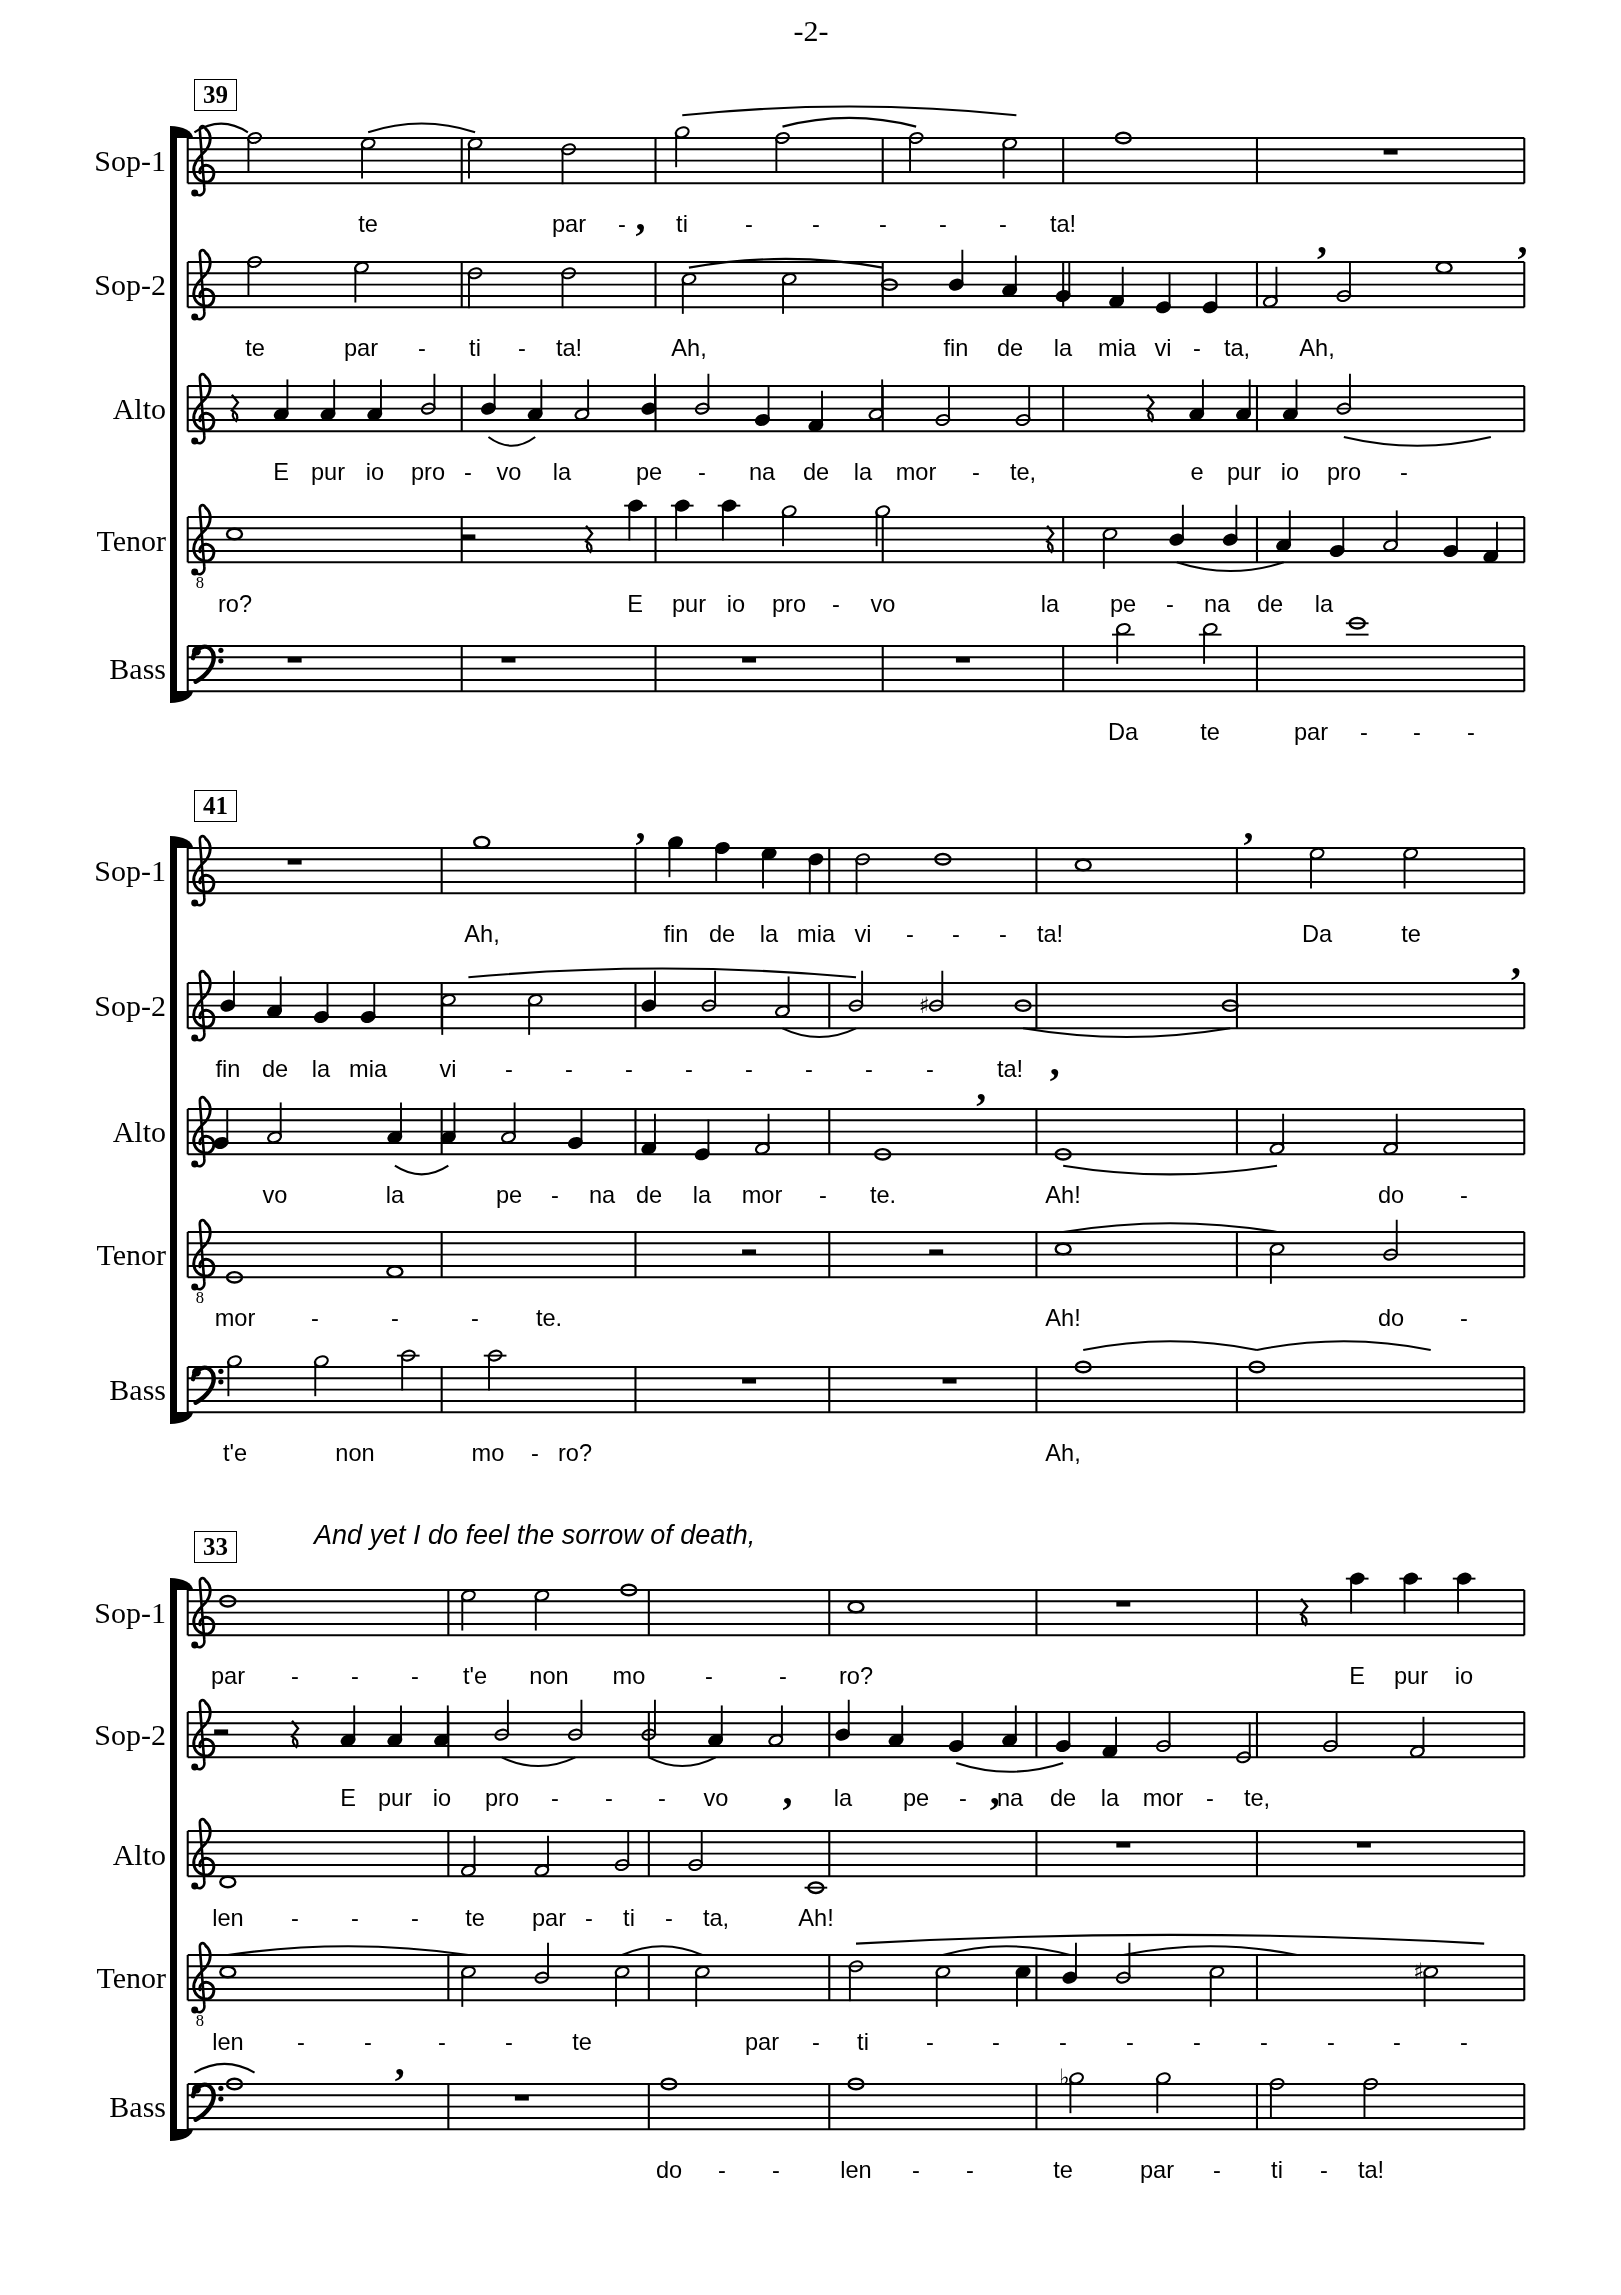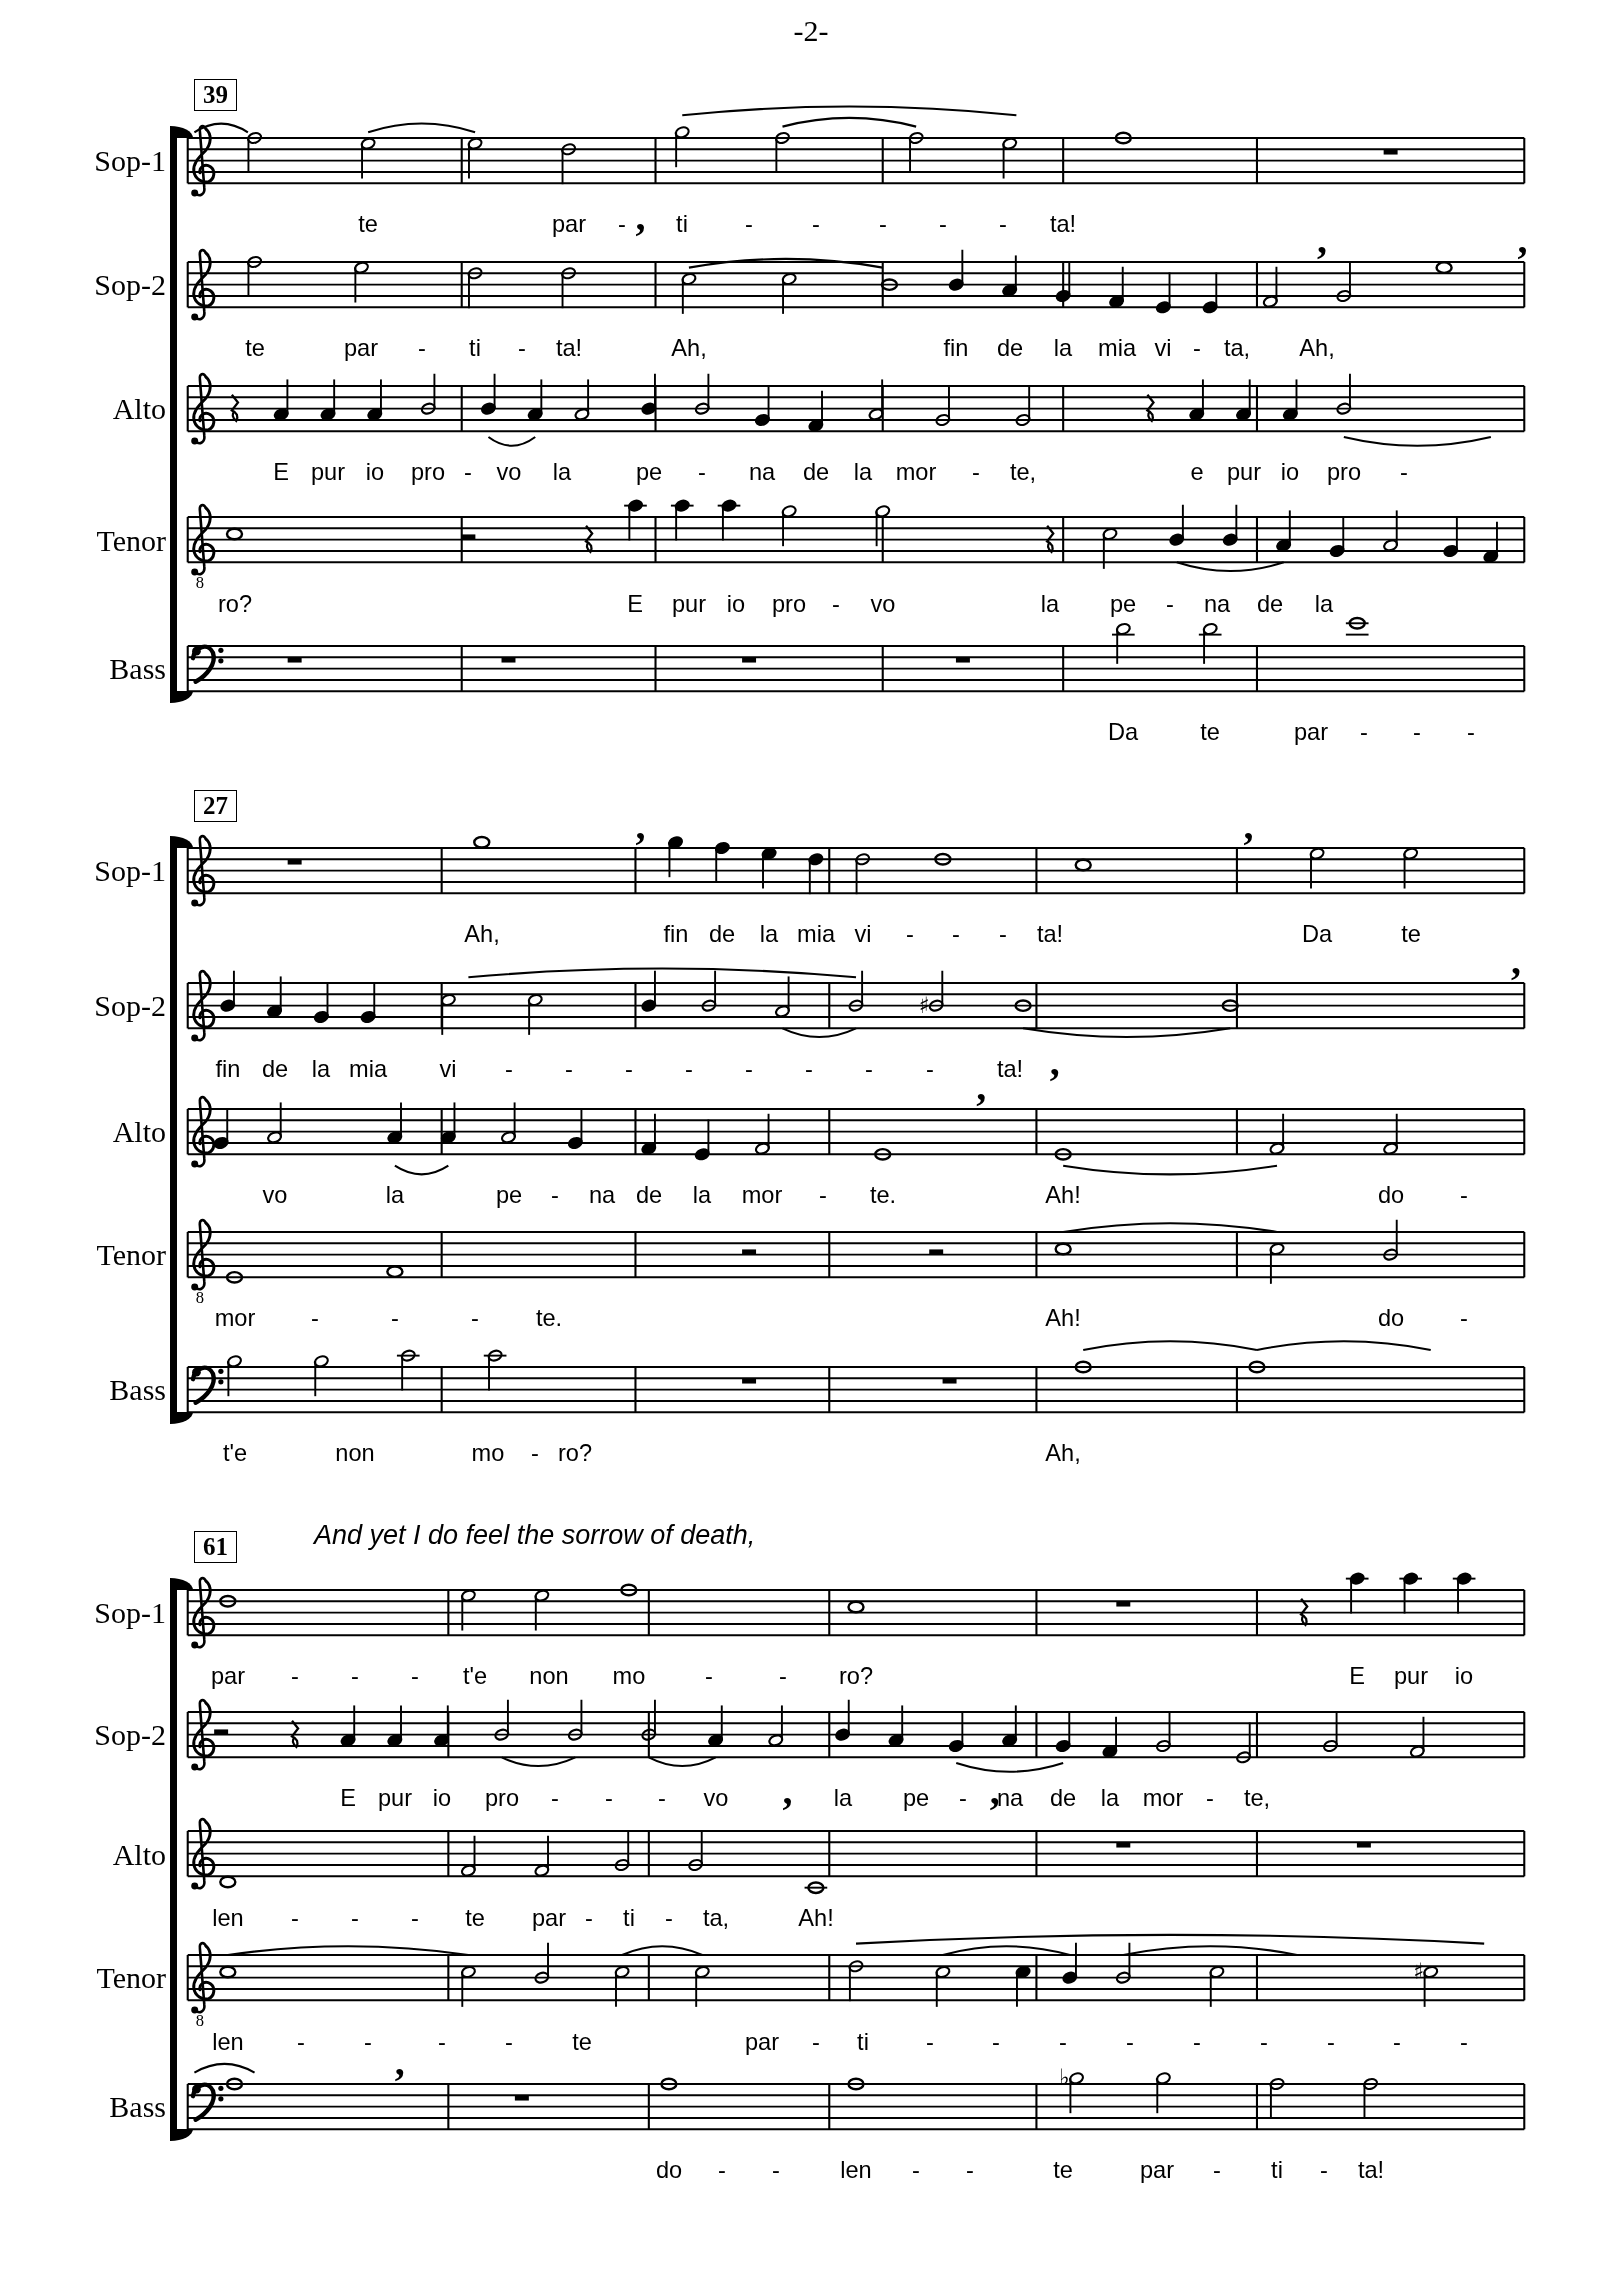--- a/index.html
+++ b/index.html
@@ -333,21 +333,21 @@
         <ellipse cx="1350.5" cy="14" rx="8.6" ry="6" stroke="#000" stroke-width="2.8" fill="none"></ellipse>
       </svg>
       <div class="lyric-row" style="left: 179px; top: 719px; width: 1354px;">
         <span style="left: 944px;">Da</span>
         <span style="left: 1031px;">te</span>
         <span style="left: 1132px;">par</span>
         <span style="left: 1185px;">-</span>
         <span style="left: 1238px;">-</span>
         <span style="left: 1292px;">-</span>
       </div>
-      <div class="measure-box" style="left: 194px; top: 790px;">27</div>
+      <div class="measure-box" style="left: 194px; top: 790px;">41</div>
       <div class="bracket" style="left: 170px; top: 848px; height: 564px;"></div>
       <div class="staff-label" style="left: 26px; top: 853px;">Sop-1</div>
       <svg width="1354" height="131" class="staff-svg" style="left: 179px; top: 813px;" viewBox="0 0 1552 150">
         <line x1="10" x2="1542" y1="40" y2="40" stroke="#000" stroke-width="2.2"></line>
         <line x1="10" x2="1542" y1="53" y2="53" stroke="#000" stroke-width="2.2"></line>
         <line x1="10" x2="1542" y1="66" y2="66" stroke="#000" stroke-width="2.2"></line>
         <line x1="10" x2="1542" y1="79" y2="79" stroke="#000" stroke-width="2.2"></line>
         <line x1="10" x2="1542" y1="92" y2="92" stroke="#000" stroke-width="2.2"></line>
         <line x1="10" x2="10" y1="40" y2="92" stroke="#000" stroke-width="2.4"></line>
         <line x1="301.08" x2="301.08" y1="40" y2="92" stroke="#000" stroke-width="2.4"></line>
@@ -593,21 +593,21 @@
         <path d="M 1235.6000000000001,20.5 Q 1335.18,0.5 1434.76,20.5" stroke="#000" stroke-width="2.4" fill="none"></path>
       </svg>
       <div class="lyric-row" style="left: 179px; top: 1440px; width: 1354px;">
         <span style="left: 56px;">t'e</span>
         <span style="left: 176px;">non</span>
         <span style="left: 309px;">mo</span>
         <span style="left: 356px;">-</span>
         <span style="left: 396px;">ro?</span>
         <span style="left: 884px;">Ah,</span>
       </div>
-      <div class="measure-box" style="left: 194px; top: 1531px;">61</div>
+      <div class="measure-box" style="left: 194px; top: 1531px;">33</div>
       <div class="translation" style="left: 314px; top: 1520px;">And yet I do feel the sorrow of death,</div>
       <div class="bracket" style="left: 170px; top: 1590px; height: 539px;"></div>
       <div class="staff-label" style="left: 26px; top: 1595px;">Sop-1</div>
       <svg width="1354" height="131" class="staff-svg" style="left: 179px; top: 1555px;" viewBox="0 0 1552 150">
         <line x1="10" x2="1542" y1="40" y2="40" stroke="#000" stroke-width="2.2"></line>
         <line x1="10" x2="1542" y1="53" y2="53" stroke="#000" stroke-width="2.2"></line>
         <line x1="10" x2="1542" y1="66" y2="66" stroke="#000" stroke-width="2.2"></line>
         <line x1="10" x2="1542" y1="79" y2="79" stroke="#000" stroke-width="2.2"></line>
         <line x1="10" x2="1542" y1="92" y2="92" stroke="#000" stroke-width="2.2"></line>
         <line x1="10" x2="10" y1="40" y2="92" stroke="#000" stroke-width="2.4"></line>

